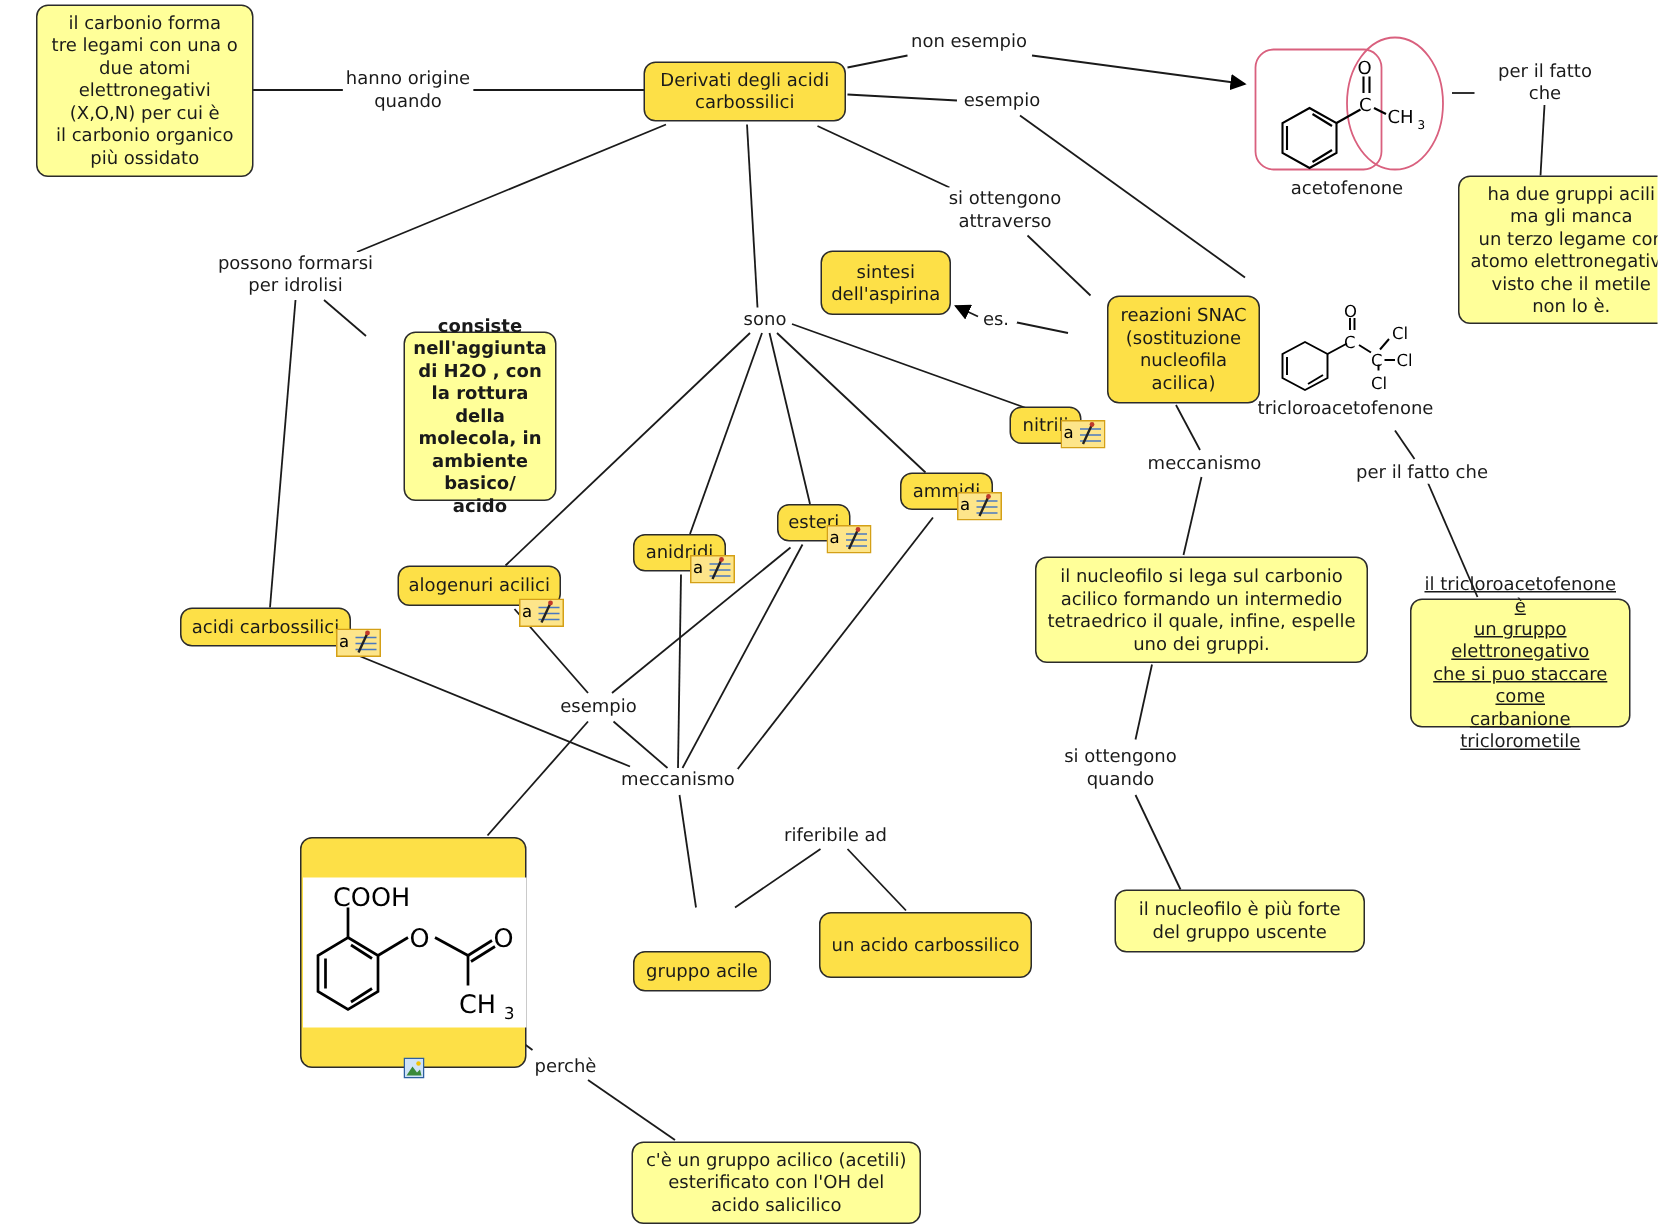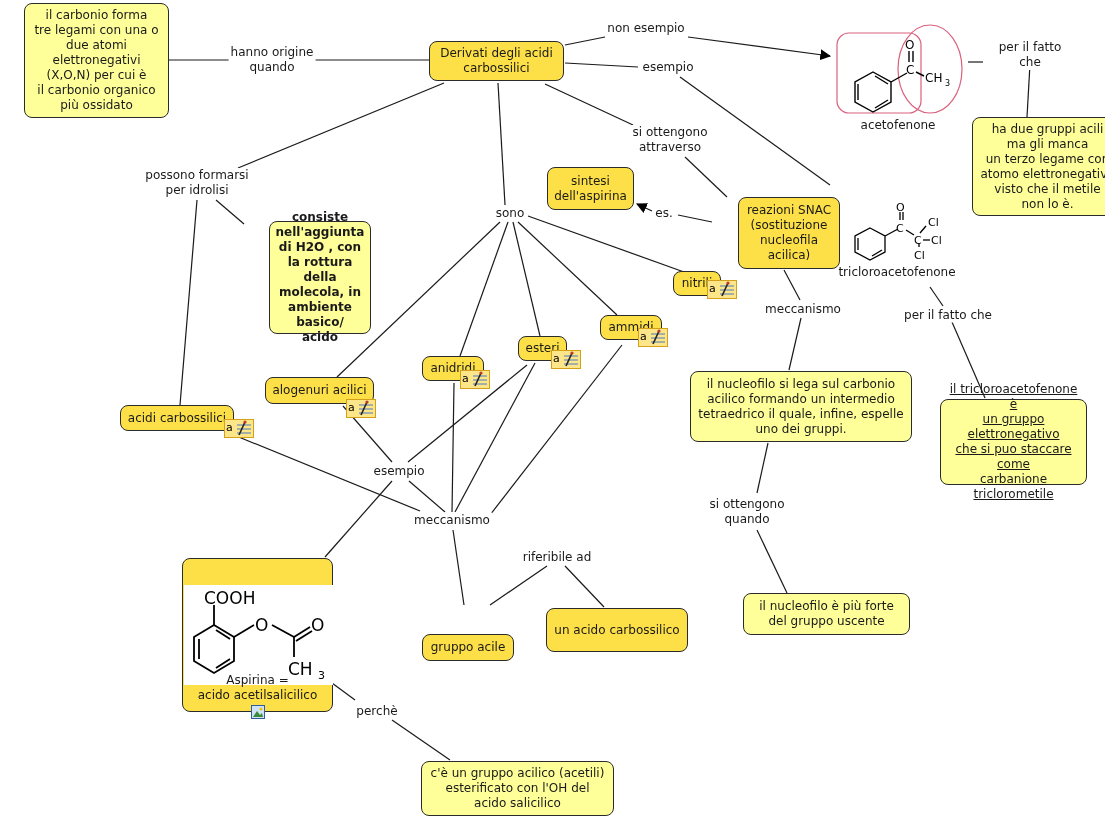--- a/index.html
+++ b/index.html
@@ -256,42 +256,40 @@
 <div class="node yellow" style="left:720px;top:593px;width:167px;height:42px;">il nucleofilo è più forte
 del gruppo uscente</div>
 
 <div class="label" style="left:399px;top:471px;">esempio</div>
 <div class="label" style="left:452px;top:520px;">meccanismo</div>
 <div class="label" style="left:557px;top:557px;">riferibile ad</div>
 
 <div class="node concept" style="left:422px;top:634px;width:92px;height:27px;">gruppo acile</div>
 <div class="node concept" style="left:546px;top:608px;width:142px;height:44px;">un acido carbossilico</div>
 
-<div class="node concept" style="left:182px;top:558px;width:151px;height:154px;display:block;padding:0;">
+<div class="node concept" style="left:200px;top:558px;width:151px;height:154px;display:block;padding:0;">
   <svg width="149" height="100" style="position:absolute;left:1px;top:26px;background:#fff;">
     <g stroke="#000" stroke-width="1.8" fill="none">
       <polygon points="30,40 50,52 50,76 30,88 10,76 10,52"></polygon>
       <line x1="15" y1="54" x2="15" y2="74"></line>
         <line x1="32" y1="83" x2="46" y2="74"></line>
         <line x1="32" y1="45" x2="46" y2="54"></line>
       <line x1="30" y1="40" x2="30" y2="20"></line>
       <line x1="50" y1="52" x2="70" y2="40"></line>
       <line x1="88" y1="40" x2="110" y2="52"></line>
       <line x1="110" y1="52" x2="126" y2="42"></line>
         <line x1="112" y1="56" x2="128" y2="46"></line>
       <line x1="110" y1="52" x2="110" y2="72"></line>
     </g>
     <text x="20" y="19" font-size="17">COOH</text>
     <text x="71" y="46" font-size="17">O</text>
     <text x="127" y="46" font-size="17">O</text>
     <text x="104" y="90" font-size="17">CH</text>
     <text x="134" y="94" font-size="11">3</text>
   </svg>
-  <div style="position:absolute;left:0;right:0;top:114px;text-align:center;line-height:15px;white-space:pre-line;">Aspirina =
-acido acetilsalicilico</div>
   <svg width="14" height="14" style="position:absolute;left:68px;top:146px;">
     <rect x="0.5" y="0.5" width="13" height="13" fill="#cfe3f7" stroke="#2d5fa0"></rect>
     <polygon points="2,12 6,6 9,10 11,8 12,12" fill="#3a8a3a"></polygon>
     <circle cx="10" cy="4" r="1.5" fill="#f2c200"></circle>
   </svg>
 </div>
 
 <div class="label" style="left:377px;top:711px;">perchè</div>
 <div class="node yellow" style="left:398px;top:761px;width:193px;height:55px;">c'è un gruppo acilico (acetili)
 esterificato con l'OH del

